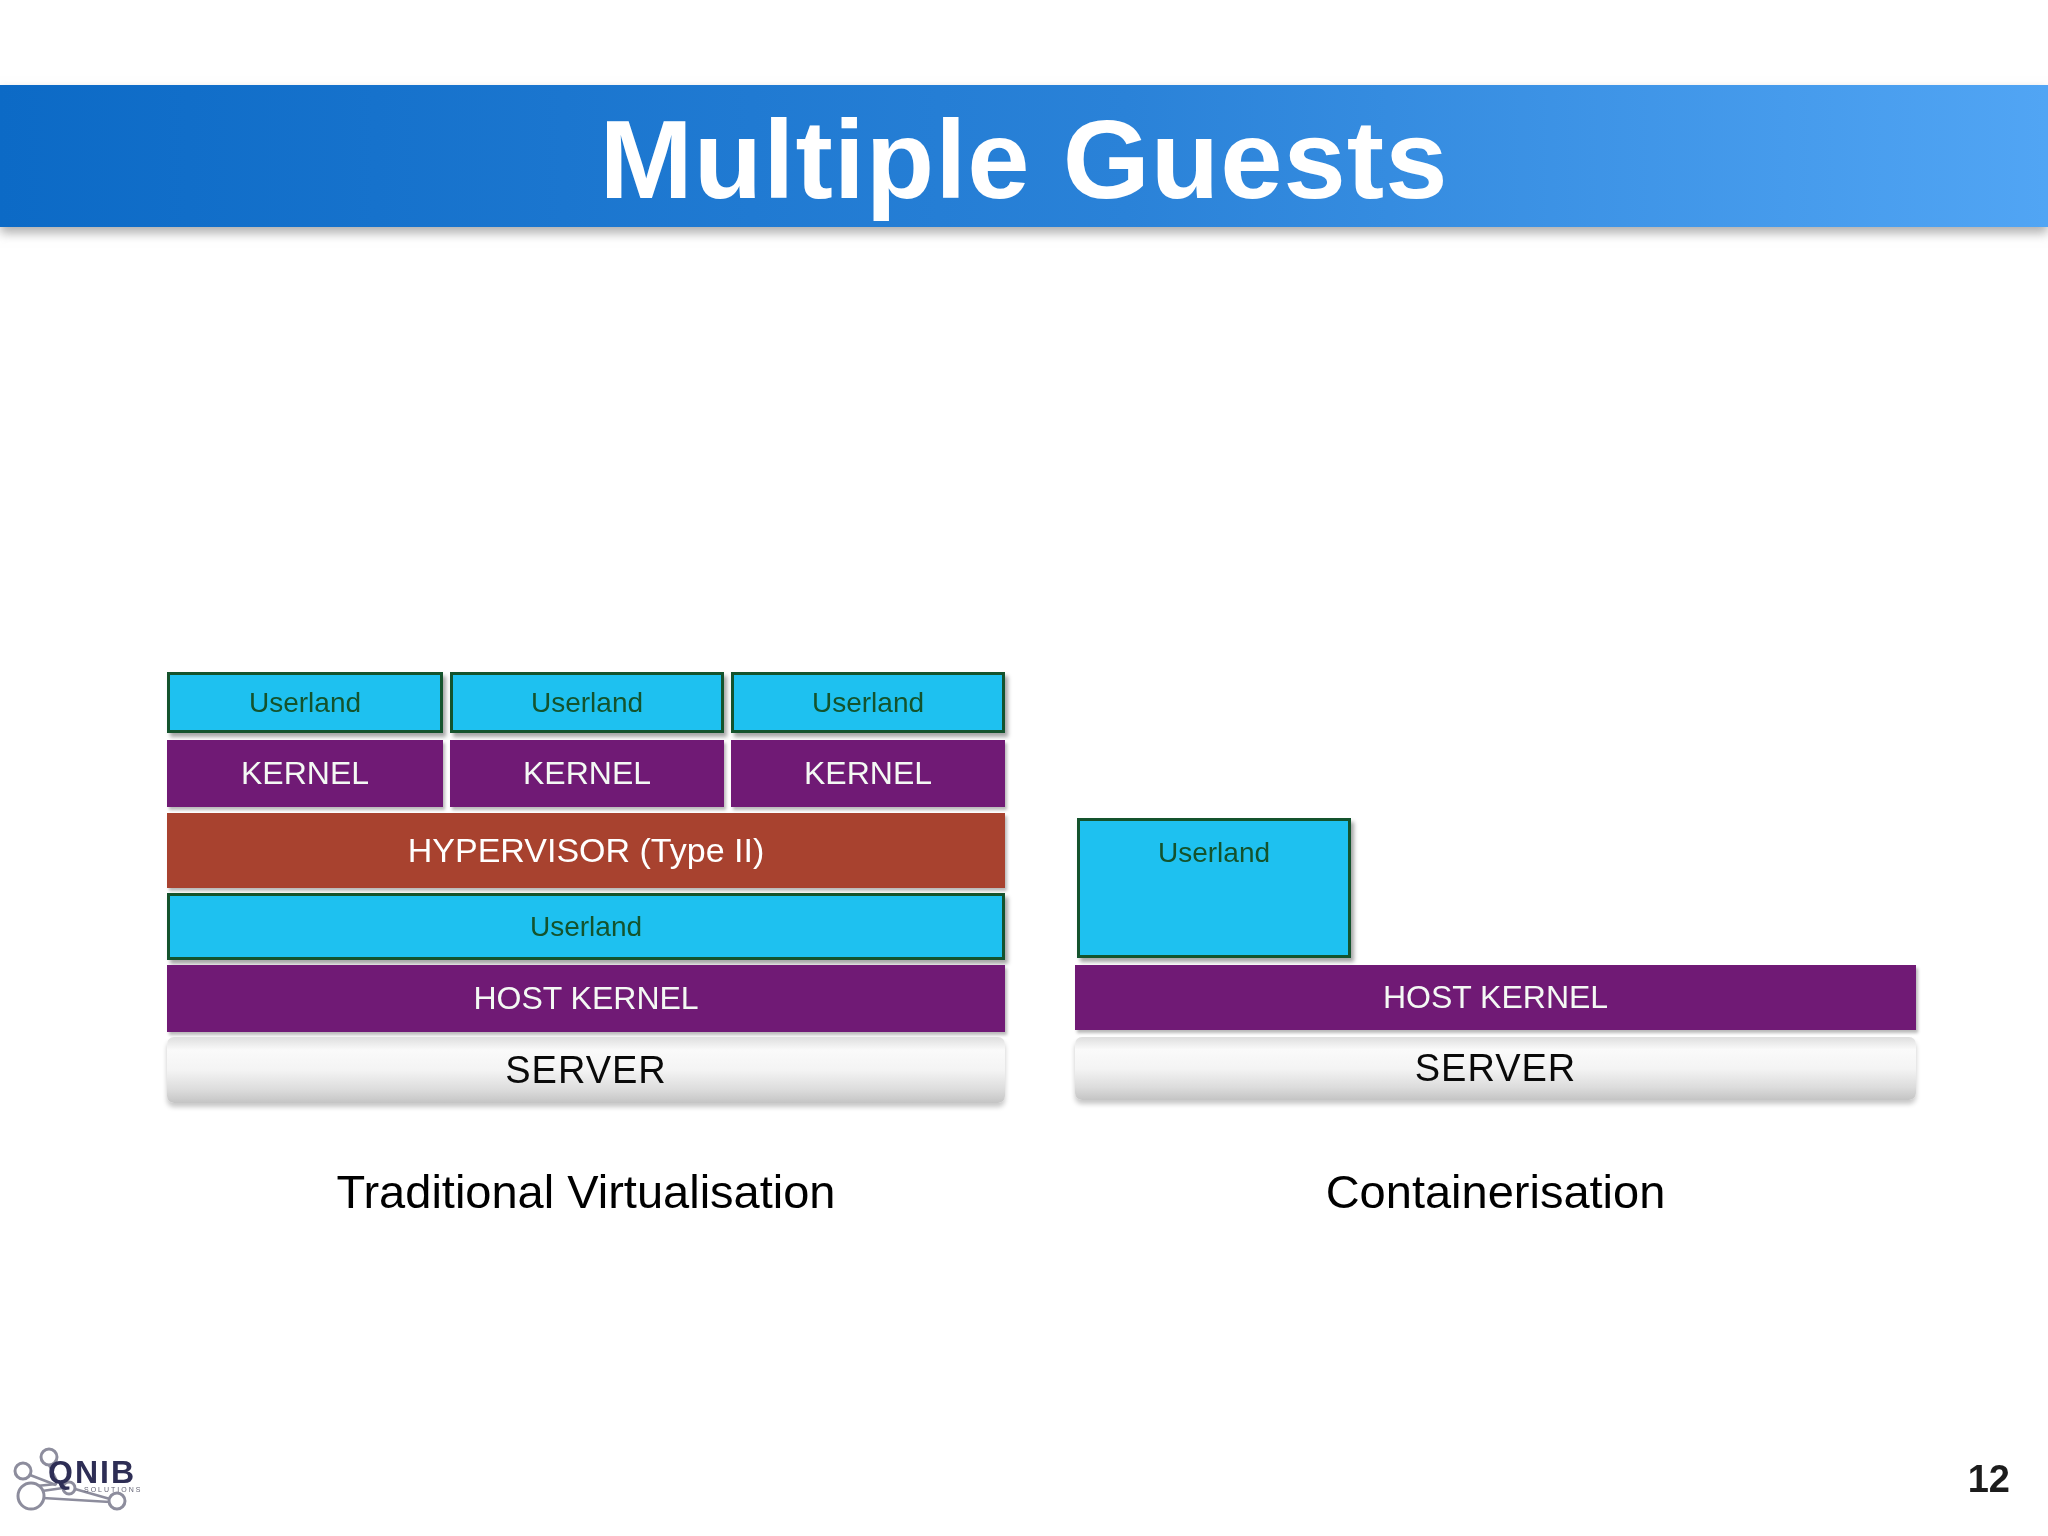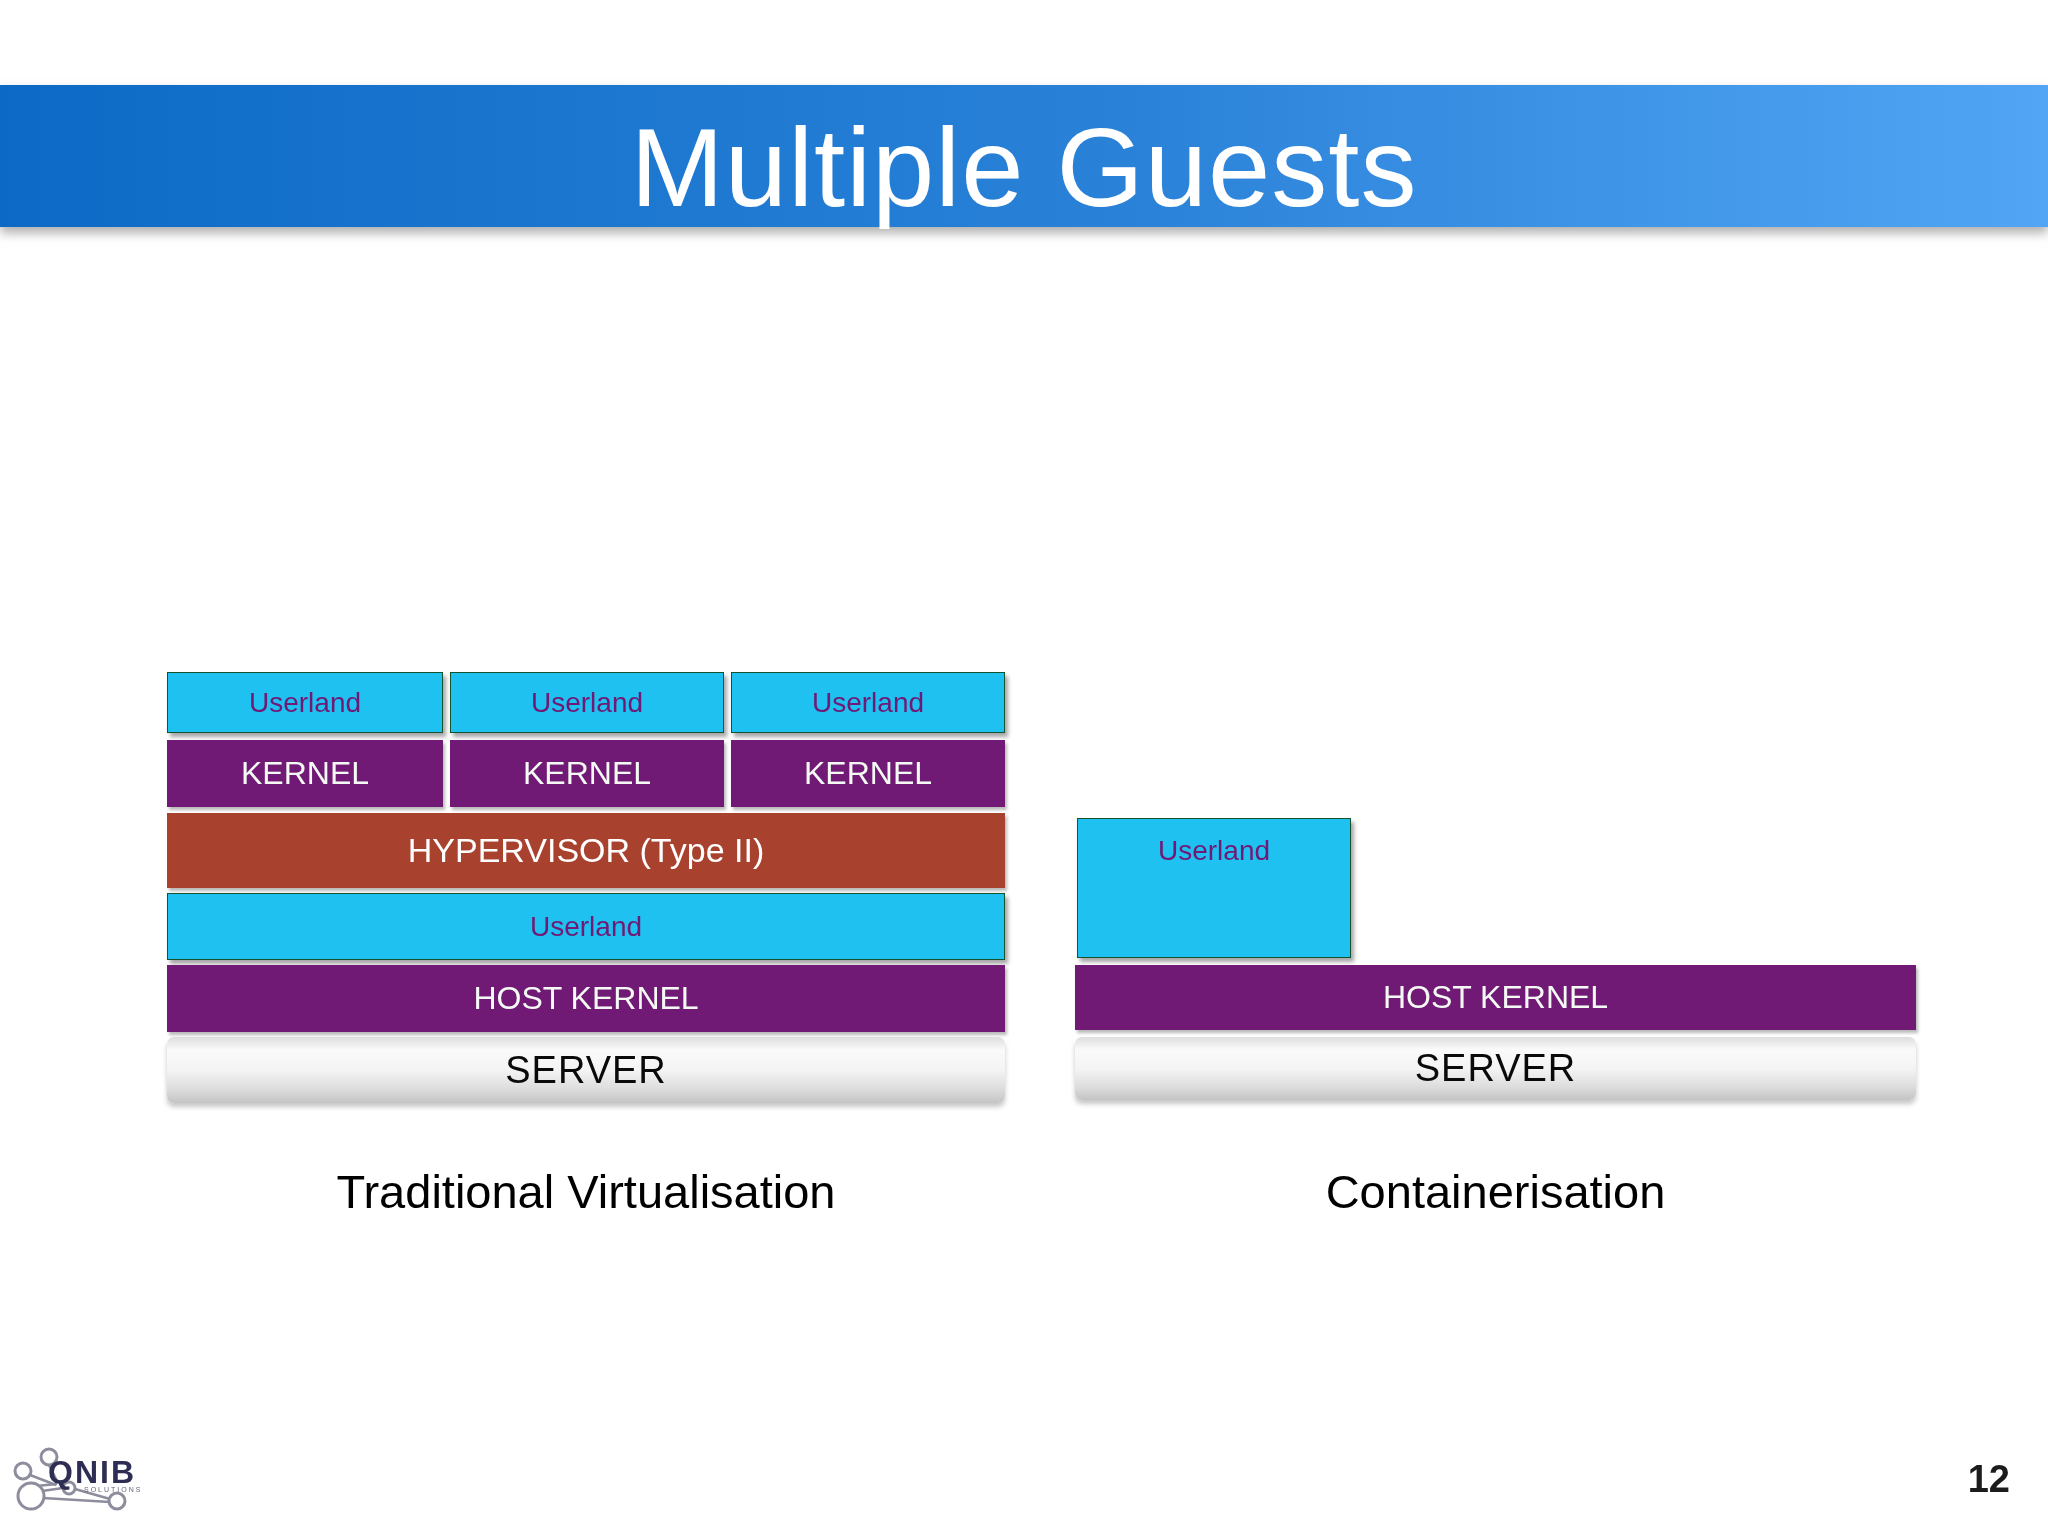--- a/index.html
+++ b/index.html
@@ -16,43 +16,43 @@
   .title-band {
     position: absolute;
     left: 0; top: 85px;
     width: 2048px; height: 142px;
     background: linear-gradient(90deg, #0c6ac6 0%, #2a82d8 55%, #51a5f4 100%);
     box-shadow: 0 6px 10px rgba(110,110,110,0.55);
     text-align: center;
     overflow: visible;
   }
   .title-band h1 {
-    margin: 8px;
+    margin: 0;
     font-size: 112px;
-    font-weight: 400;
+    font-weight: 700;
     letter-spacing: 1px;
     color: #ffffff;
     line-height: 150px;
     white-space: nowrap;
   }
 
   
   .bx {
     position: absolute;
     box-sizing: border-box;
     display: flex;
     align-items: center;
     justify-content: center;
     text-align: center;
   }
   .cyan {
     background: #1ec1f0;
-    border: 1px solid #14532d;
+    border: 3px solid #14532d;
     box-shadow: 3px 4px 4px rgba(0,0,0,0.35);
-    color: #701a75;
+    color: #14532d;
   }
   .green {
     background: #701a75;
     color: #f4f9f4;
     box-shadow: 2px 3px 3px rgba(0,0,0,0.28);
   }
   .red {
     background: #a8422f;
     color: #ffffff;
     box-shadow: 2px 3px 3px rgba(0,0,0,0.28);

